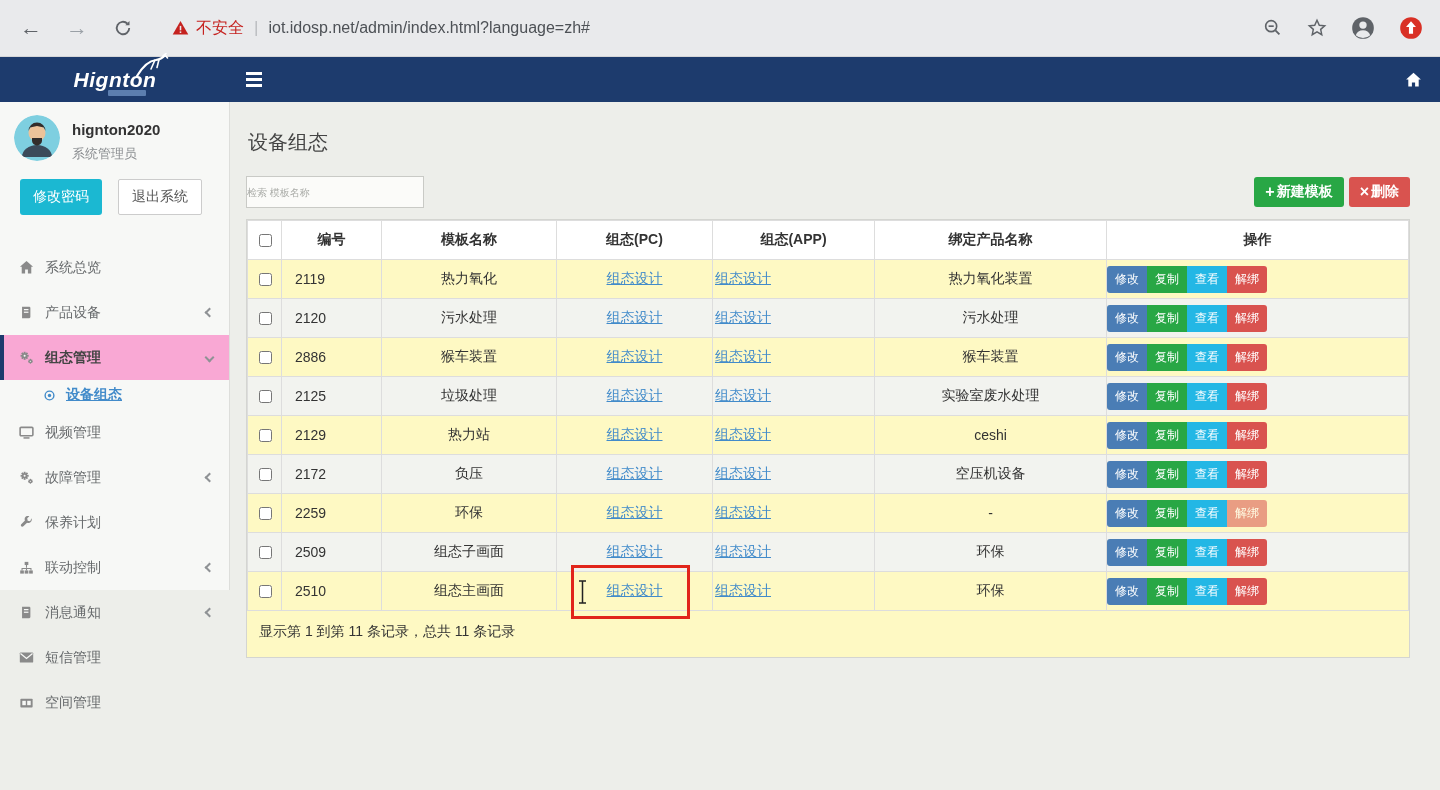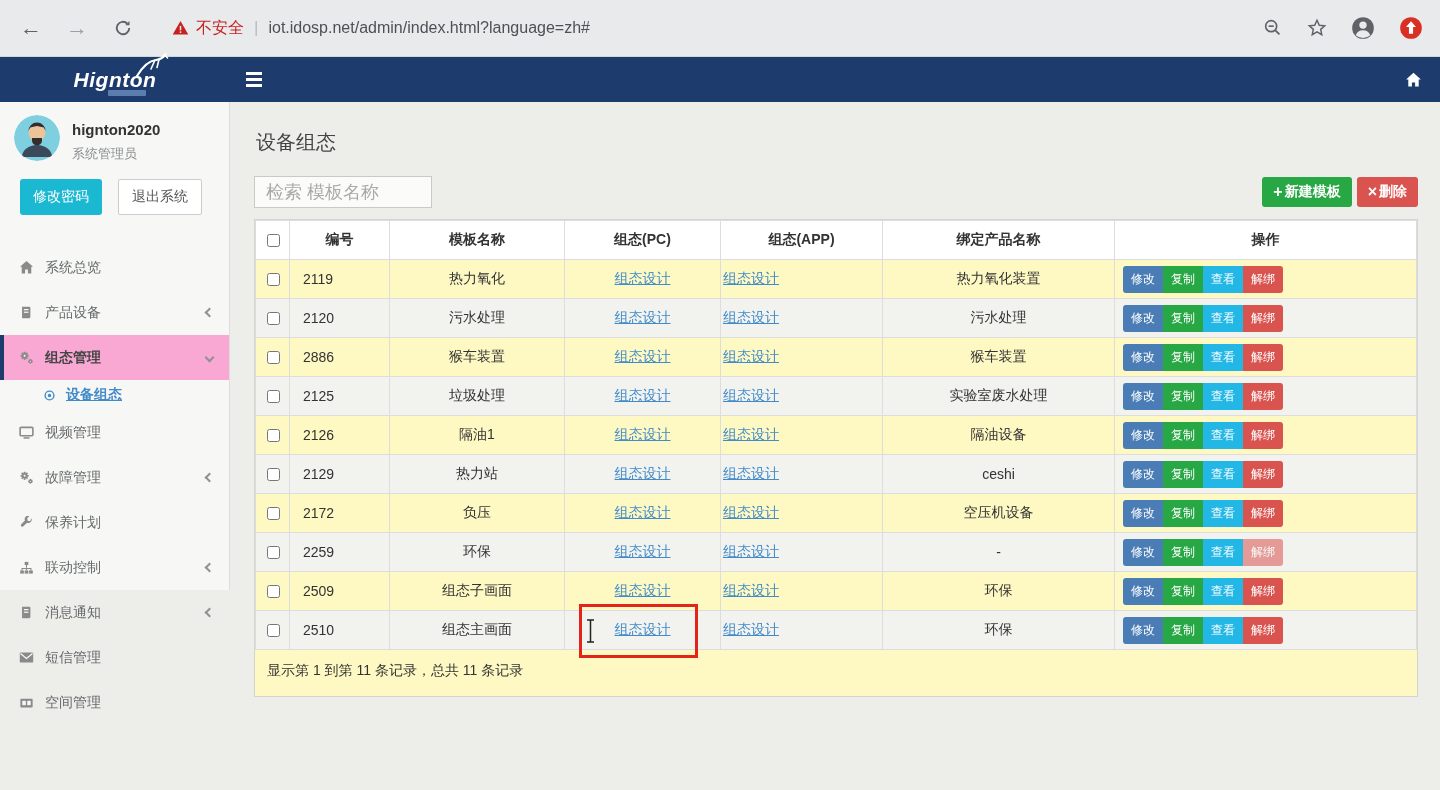--- a/index.html
+++ b/index.html
@@ -26,21 +26,21 @@
   .topbar{ height:45px; background:#1d3b6d; display:flex; align-items:center; }
   .logo-area{ width:230px; display:flex; justify-content:center; align-items:center; height:100%; }
   .logo-wrap{ position:relative; }
   .logo-text{ color:#fff; font-size:21px; font-weight:bold; font-style:italic; letter-spacing:.5px;margin-top:40px; }
   .logo-sub{ position:absolute; left:34px; top:22px; width:38px; height:6px; background:#8fb7e6; opacity:.55; border-radius:1px; }
   .logo-deer{ position:absolute; right:-14px; top:-15px; }
   .hamb{ margin-left:16px; display:flex; flex-direction:column; gap:3px; cursor:pointer; }
   .hamb div{ width:16px; height:3px; background:#fff; }
   .home-btn{ margin-left:auto; margin-right:18px; cursor:pointer; display:flex; }
   
-  .layout{ display:flex; height:488px;gap:8px; }
+  .layout{ display:flex; height:488px; }
   .sidebar{ width:230px; background:#f7f8f6; border-right:1px solid #dddedb; flex:none; }
   .user-panel{ display:flex; align-items:flex-start; padding:13px 14px 4px; gap:12px; }
   .avatar{ width:46px; height:46px; border-radius:50%; overflow:hidden; flex:none; }
   .uname{ font-weight:bold; color:#333; font-size:15px; margin-top:6px; }
   .urole{ color:#8a8d90; font-size:13px; margin-top:7px; }
   .ubtns{ display:flex; gap:16px; padding:12px 20px 14px; }
   .btn-cyan{ background:#1bb8d2; color:#fff; border:none; padding:8px 13px; font-size:14px; border-radius:3px; cursor:pointer; font-family:inherit; }
   .btn-plain{ background:#fff; color:#555; border:1px solid #ccc; padding:8px 13px; font-size:14px; border-radius:2px; cursor:pointer; font-family:inherit; }
   .menu{ margin-top:16px; }
   .menu-item{ display:flex; align-items:center; height:45px; padding:0 16px; color:#676a6c; font-size:14px; cursor:pointer; }
@@ -52,38 +52,38 @@
   .chev.down{ transform:rotate(45deg); }
   .submenu-item{ display:flex; align-items:center; height:30px; padding-left:40px; font-size:14px; color:#676a6c; cursor:pointer; }
   .submenu-item .mi-icon{ width:18px; color:#777; }
   .submenu-item .lbl{ margin-left:8px; }
   .submenu-item.active .lbl{ color:#428bca; text-decoration:underline; font-weight:bold; }
   .submenu-item.active .mi-icon{ color:#428bca; }
   
   .main{ flex:1; padding:0 15px 0 16px; }
   .page-title{ font-size:20px; font-weight:normal; color:#444; margin:27px 0 20px 2px; }
   .toolbar{ width:1164px; display:flex; align-items:center; margin-bottom:11px; }
-  .search-input{ width:178px; height:32px; border:1px solid #c9cac6; background:#fbfbf9; padding:0 11px; font-size:18px; color:#333; font-family:inherit; }
+  .search-input{ width:178px; height:32px; border:1px solid #c9cac6; background:#fbfbf9; padding:0 0; font-size:10px; color:#333; font-family:inherit; }
   .search-input::placeholder{ color:#a9aba7; }
   .toolbar .spacer{ flex:1; }
   .btn-green,.btn-red{ display:inline-flex; align-items:center; gap:2px; color:#fff; font-size:14px; font-weight:bold; padding:6px 11px; border-radius:3px; border:none; cursor:pointer; font-family:inherit; }
   .btn-green{ background:#28a745; margin-right:5px; }
   .btn-red{ background:#d9534f; }
   .btn-green .gl,.btn-red .gl{ font-size:16px; line-height:14px; }
   .table-panel{ width:1164px; background:#fef9c3; border:1px solid #d4d5d1; }
   table{ width:100%; border-collapse:collapse; table-layout:fixed; }
   th,td{ border:1px solid #ddd; height:39px; font-size:14px; color:#333; text-align:center; padding:0 2px; overflow:visible; }
   th{ font-weight:bold; background:#fff; }
   tbody tr:nth-child(even){ background:#f2f3ef; }
   td.c-id{ text-align:left; padding-left:13px; }
   td.c-app{ text-align:left; padding-left:2px; }
   a.cfg{ color:#428bca; text-decoration:underline; cursor:pointer; }
   td.c-pc{ position:relative; }
   td.c-act{ padding:0; }
-  .actions{ display:flex; margin-left:8px; }
+  .actions{ display:flex; }
   .act{ color:#fff; font-size:12px; padding:5px 8px; cursor:pointer; white-space:nowrap; }
   .act.modify{ background:#4a7db5; border-radius:3px 0 0 3px; }
   .act.copy{ background:#28a745; }
   .act.view{ background:#23b7e5; }
   .act.unbind{ background:#d9534f; border-radius:0 3px 3px 0; }
   .act.disabled{ opacity:.55; }
   .hl-box{ position:absolute; left:14px; top:-7px; width:119px; height:54px; border:3px solid #e1251b; z-index:5; pointer-events:none; }
   .ibeam{ position:absolute; left:21px; top:8px; z-index:6; }
   .table-footer{ padding:12px 12px 16px; font-size:14px; color:#333; text-align:left; }
   input[type=checkbox]{ width:13px; height:13px; }
@@ -424,36 +424,20 @@
                 <div class="actions">
                   <span class="act modify">修改</span>
                   <span class="act copy">复制</span>
                   <span class="act view">查看</span>
                   <span class="act unbind">解绑</span>
                 </div>
               </td>
             </tr>
             <tr>
               <td class="c-cb"><input type="checkbox" style=""></td>
-              <td class="c-id">2126</td>
-              <td>隔油1</td>
-              <td class="c-pc"><a class="cfg">组态设计</a></td>
-              <td class="c-app"><a class="cfg">组态设计</a></td>
-              <td>隔油设备</td>
-              <td class="c-act">
-                <div class="actions">
-                  <span class="act modify">修改</span>
-                  <span class="act copy">复制</span>
-                  <span class="act view">查看</span>
-                  <span class="act unbind">解绑</span>
-                </div>
-              </td>
-            </tr>
-            <tr>
-              <td class="c-cb"><input type="checkbox" style=""></td>
               <td class="c-id">2129</td>
               <td>热力站</td>
               <td class="c-pc"><a class="cfg">组态设计</a></td>
               <td class="c-app"><a class="cfg">组态设计</a></td>
               <td>ceshi</td>
               <td class="c-act">
                 <div class="actions">
                   <span class="act modify">修改</span>
                   <span class="act copy">复制</span>
                   <span class="act view">查看</span>

